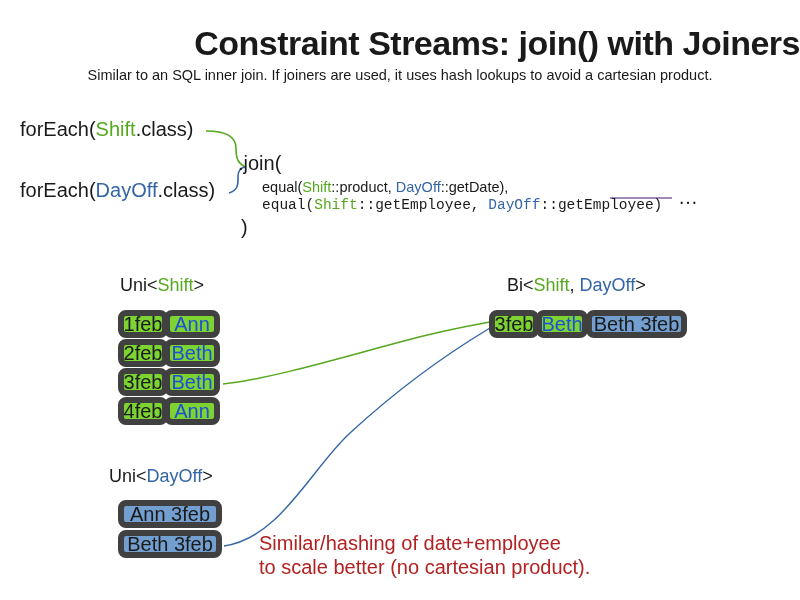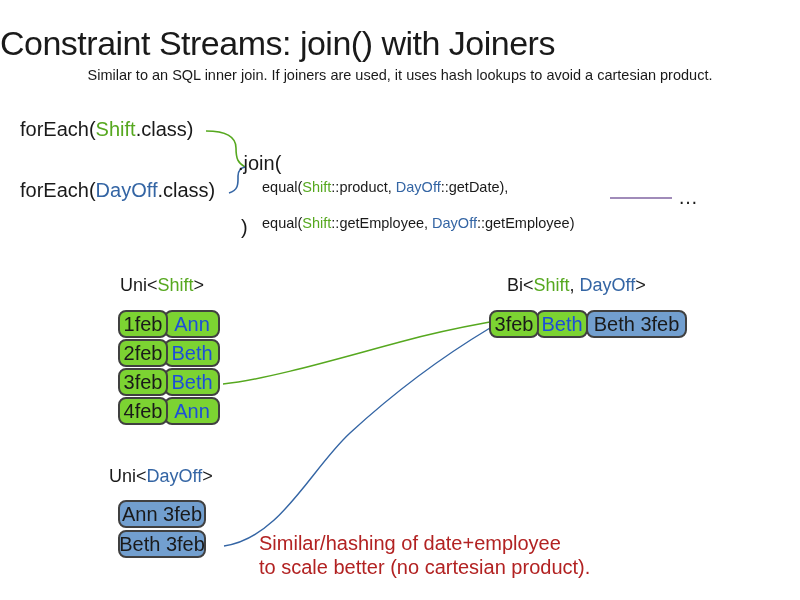--- a/index.html
+++ b/index.html
@@ -1,39 +1,39 @@
 <!DOCTYPE html>
 <html><head>
 <meta charset="utf-8">
 <style>
   html,body{margin:0;padding:0;background:#fff;}
   .slide{position:relative;width:800px;height:600px;background:#fff;overflow:hidden;
          font-family:"Liberation Sans",sans-serif;color:#1a1a1a;}
   .abs{position:absolute;}
-  .title{left:0;top:24px;width:800px;text-align:left;font-size:34px;letter-spacing:-0.5px;
-         font-weight:400;white-space:nowrap;}
+  .title{left:0;top:24px;width:800px;text-align:right;font-size:34px;letter-spacing:-0.5px;
+         font-weight:700;white-space:nowrap;}
   .subtitle{left:0;top:67px;width:800px;text-align:center;font-size:14.5px;white-space:nowrap;}
   .code-lg{font-size:20px;white-space:nowrap;}
   .code-sm{font-size:14.5px;white-space:nowrap;}
   .green-text{color:#56a81f;margin-top:31px;}
   .blue-text{color:#3465a4;}
   .orange-text{color:#1d4ed8;}
   .red-text{color:#b22222;}
   .tbl-label{font-size:18px;white-space:nowrap;}
   .trow{display:flex;align-items:flex-start;margin-bottom:1px;position:relative;}
-  .cell{box-sizing:border-box;height:28px;border:2px solid #404040;border-radius:8px;
+  .cell{box-sizing:border-box;height:28px;border:6px solid #404040;border-radius:8px;
         display:flex;align-items:center;justify-content:center;
         font-size:20px;line-height:1;white-space:nowrap;}
   .gcell{background:#7cd332;}
   .bcell{background:#729fcf;}
   .date-cell{width:50px;position:relative;z-index:2;}
   .emp-cell{width:56px;margin-left:-4px;z-index:1;}
   .bi-emp-cell{width:52px;margin-left:-3px;z-index:1;}
   .pair-cell{width:101px;margin-left:-2px;z-index:0;}
-  .wide-cell{width:88px;margin-bottom:2px;}
+  .wide-cell{width:104px;margin-bottom:2px;}
   .annotation{font-size:20px;line-height:24px;white-space:nowrap;}
   .overlay{left:0;top:0;width:800px;height:600px;pointer-events:none;z-index:0;}
   .content{position:relative;z-index:1;}
   .ellipsis{font-size:20px;}
 </style>
 </head>
 <body>
 
 <div class="slide">
 
@@ -51,21 +51,21 @@
     <div class="abs subtitle">Similar to an SQL inner join. If joiners are used, it uses hash lookups to avoid a cartesian product.</div>
 
     <div class="abs code-lg" style="left:20px;top:118px;"><span>forEach(</span><span class="green-text">Shift</span><span>.class)</span></div>
 
     <div class="abs code-lg" style="left:20px;top:179px;"><span>forEach(</span><span class="blue-text">DayOff</span><span>.class)</span></div>
 
     <div class="abs code-lg" style="left:238px;top:152px;">.join(</div>
 
     <div class="abs code-sm" style="left:262px;top:179px;"><span>equal(</span><span class="green-text">Shift</span><span>::product, </span><span class="blue-text">DayOff</span><span>::getDate),</span></div>
 
-    <div class="abs code-sm" style="left:262px;top:215px;"><span>equal(</span><span class="green-text">Shift</span><span>::getEmployee, </span><span class="blue-text">DayOff</span><span>::getEmployee)</span></div>
+    <div class="abs code-sm" style="left:262px;top:197px;font-family:Liberation Mono, monospace;"><span>equal(</span><span class="green-text">Shift</span><span>::getEmployee, </span><span class="blue-text">DayOff</span><span>::getEmployee)</span></div>
 
     <div class="abs code-lg" style="left:241px;top:216px;">)</div>
 
     <div class="abs ellipsis" style="left:678px;top:186px;">…</div>
 
     <div class="abs tbl-label" style="left:120px;top:275px;"><span>Uni&lt;</span><span class="green-text">Shift</span><span>&gt;</span></div>
 
     <div class="abs" style="left:118px;top:310px;">
       <div class="trow">
         <div class="cell gcell date-cell">1feb</div>

